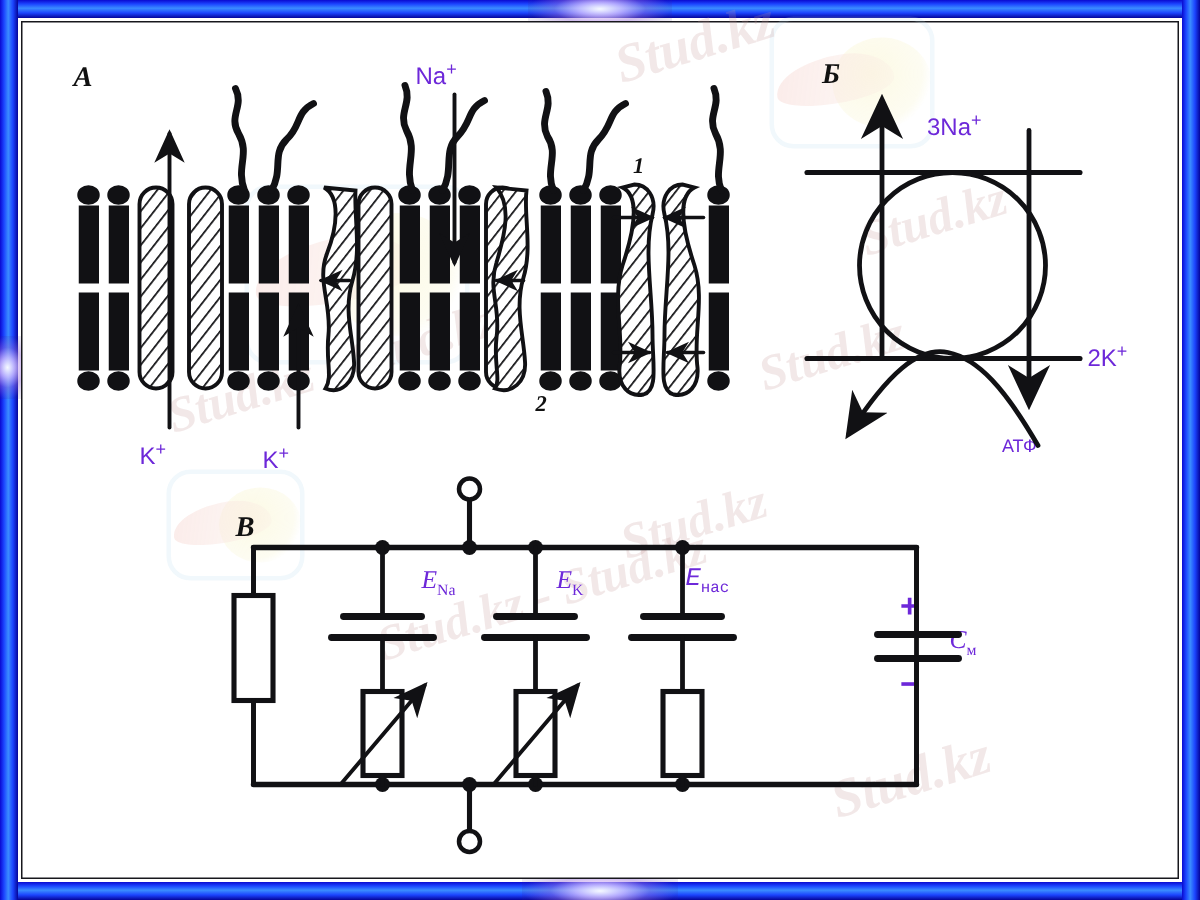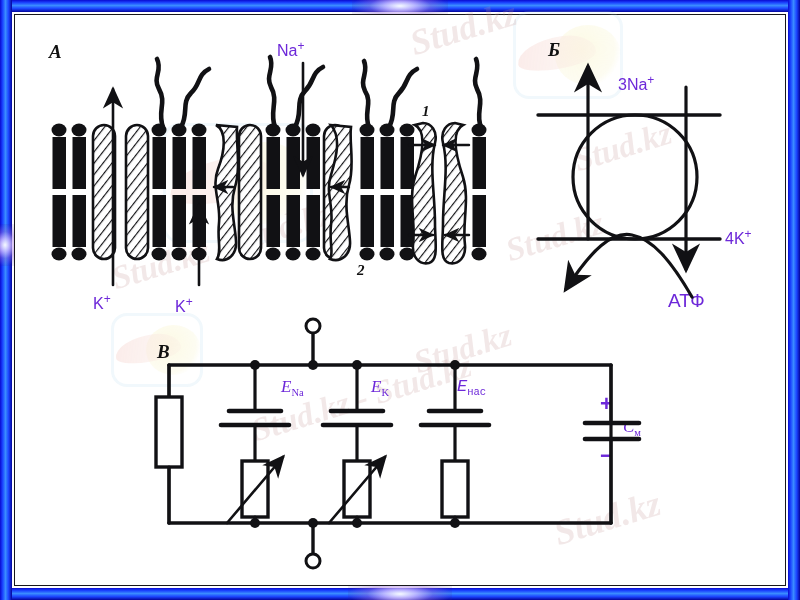--- a/index.html
+++ b/index.html
@@ -264,23 +264,23 @@
       </svg>
     </div>
 
     <div id="panel-b">
       <div class="panel-letter" style="left:28px;top:12px;">Б</div>
 
       <div class="lbl" style="left:98px;top:46px;font-size:16px;">
         <span>3Na</span><sup>+</sup>
       </div>
       <div class="lbl" style="left:205px;top:200px;font-size:16px;">
-        <span>4K</span><sup>+</sup>
-      </div>
-      <div class="lbl" style="left:148px;top:263px;font-size:19px;">АТФ</div>
+        <span>2K</span><sup>+</sup>
+      </div>
+      <div class="lbl" style="left:148px;top:263px;font-size:12px;">АТФ</div>
 
       <svg width="265" height="300" viewBox="0 0 265 300">
         <defs>
           <marker id="ah2" markerWidth="10" markerHeight="10" refX="8" refY="5" orient="auto">
             <path d="M0,0.6 L9.4,5 L0,9.4 L2.7,5 Z" fill="#111114"></path>
           </marker>
         </defs>
 
         <line x1="18" y1="88" x2="200" y2="88" class="stroke" stroke-width="3.4"></line>
         <line x1="18" y1="212" x2="200" y2="212" class="stroke" stroke-width="3.4"></line>
@@ -303,21 +303,21 @@
       </div>
       <div class="lbl" style="left:146px;top:62px;font-family:Liberation Serif, serif;font-style:italic;font-size:17px;">
         <span>E</span><sub style="font-style:normal;">Na</sub>
       </div>
       <div class="lbl" style="left:236px;top:62px;font-family:'Liberation Serif',serif;font-style:italic;font-size:17px;">
         <span>E</span><sub style="font-style:normal;">K</sub>
       </div>
       <div class="lbl" style="left:322px;top:62px;font-family:Liberation Mono, monospace;font-style:italic;font-size:17px;">
         <span>E</span><sub style="font-style:normal;">нас</sub>
       </div>
-      <div class="lbl" style="left:488px;top:102px;font-family:'Liberation Serif',serif;font-style:italic;font-size:17px;">
+      <div class="lbl" style="left:498px;top:102px;font-family:'Liberation Serif',serif;font-style:italic;font-size:17px;">
         <span>C</span><sub style="font-style:normal;">м</sub>
       </div>
       <div class="lbl" style="left:465px;top:76px;font-size:22px;font-weight:bold;">+</div>
       <div class="lbl" style="left:465px;top:128px;font-size:22px;font-weight:bold;">−</div>
 
       <svg width="540" height="260" viewBox="0 0 540 260">
         <defs>
           <marker id="ah3" markerWidth="9" markerHeight="9" refX="7.6" refY="4.5" orient="auto">
             <path d="M0,0.5 L8.8,4.5 L0,8.5 L2.5,4.5 Z" fill="#111114"></path>
           </marker>

